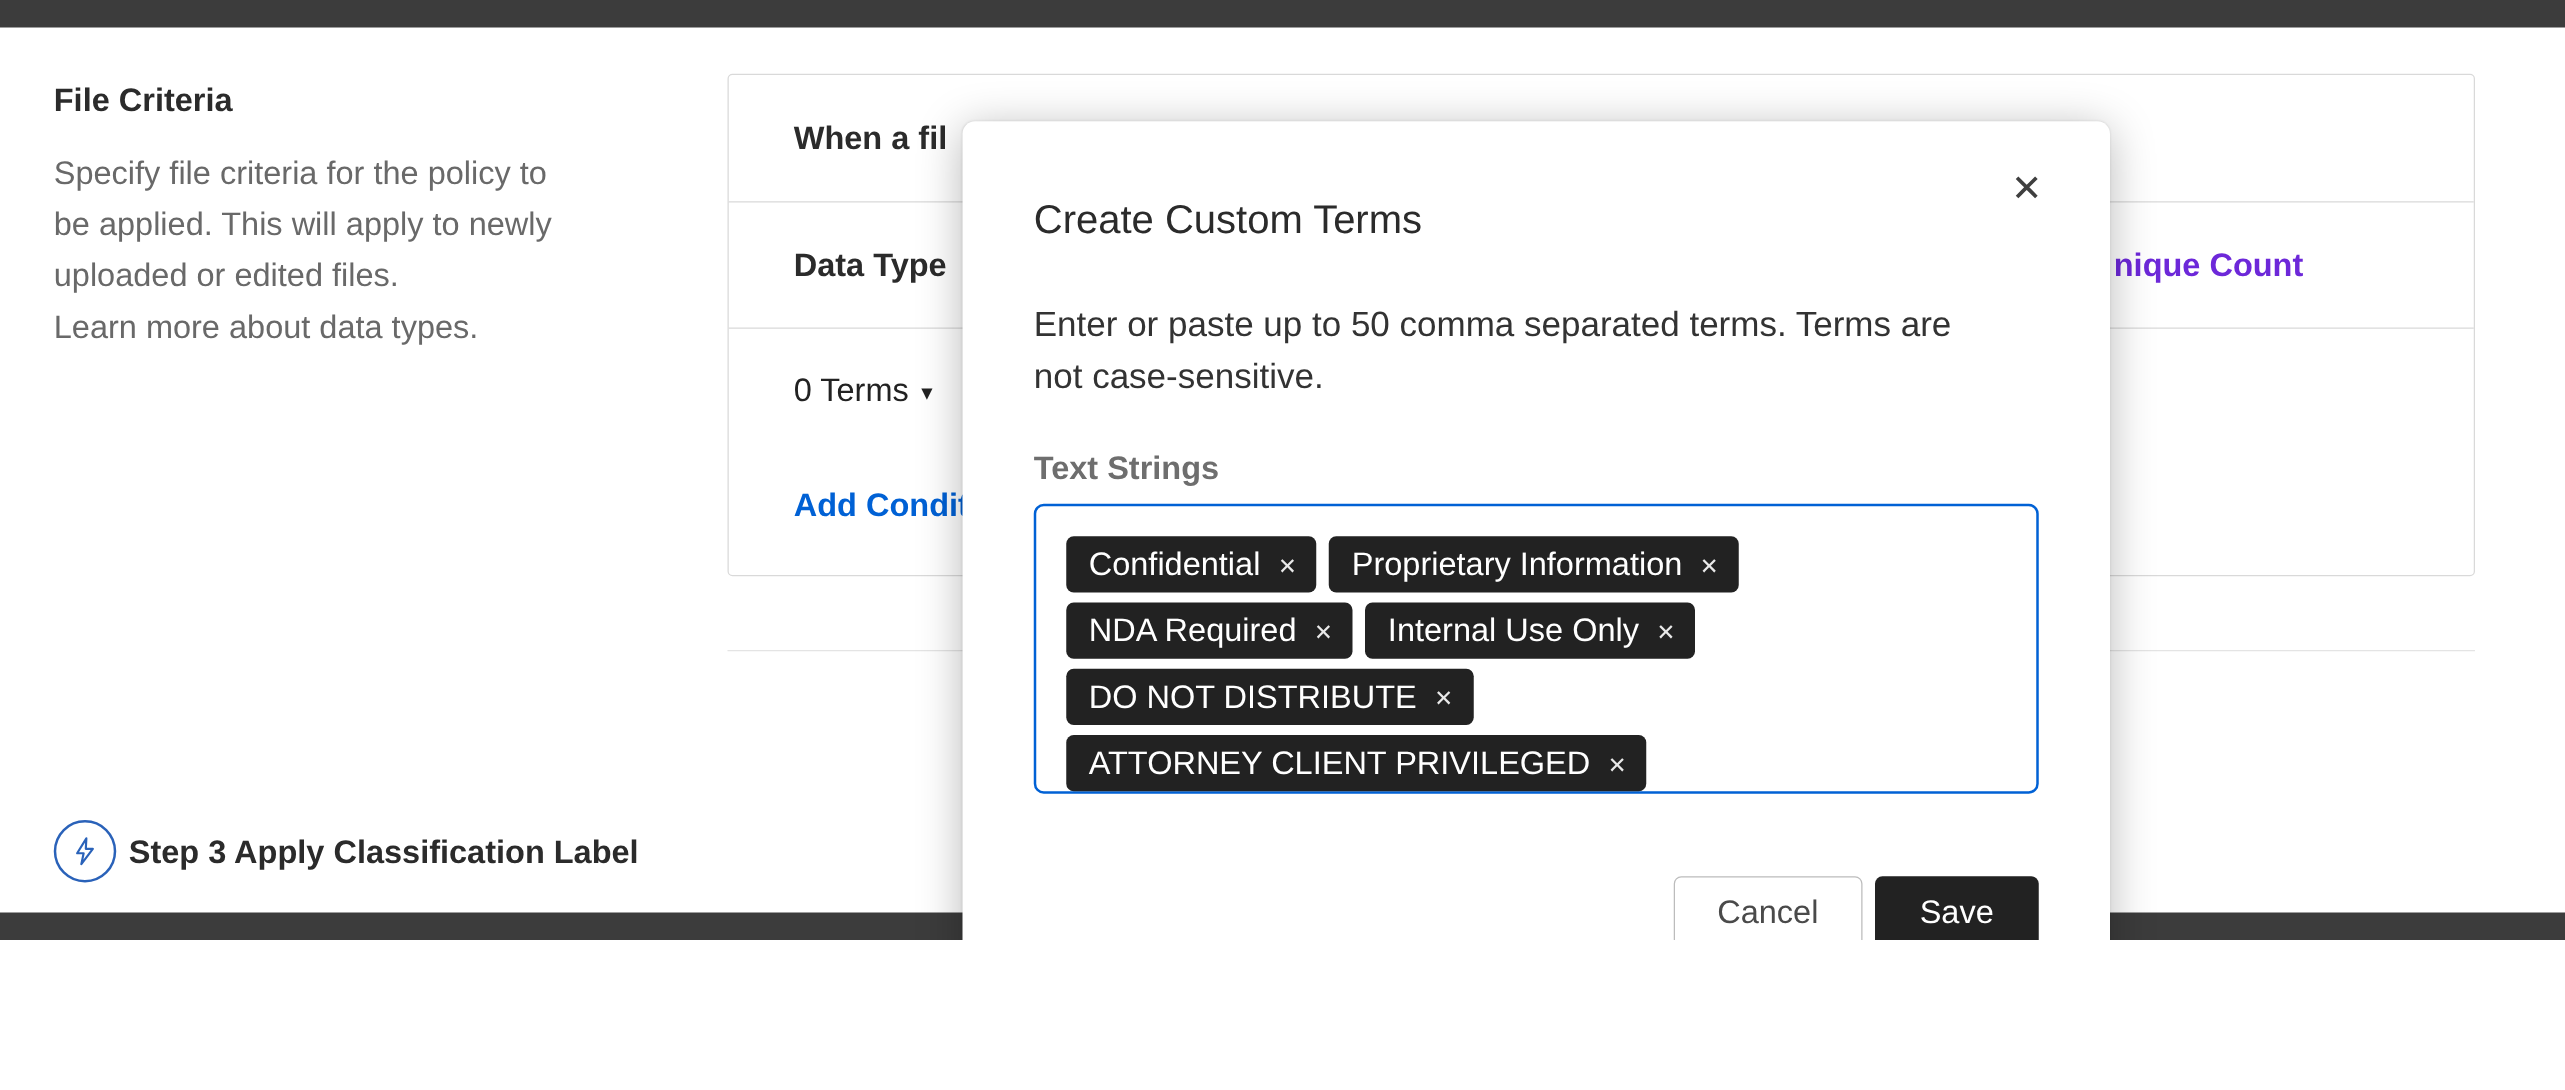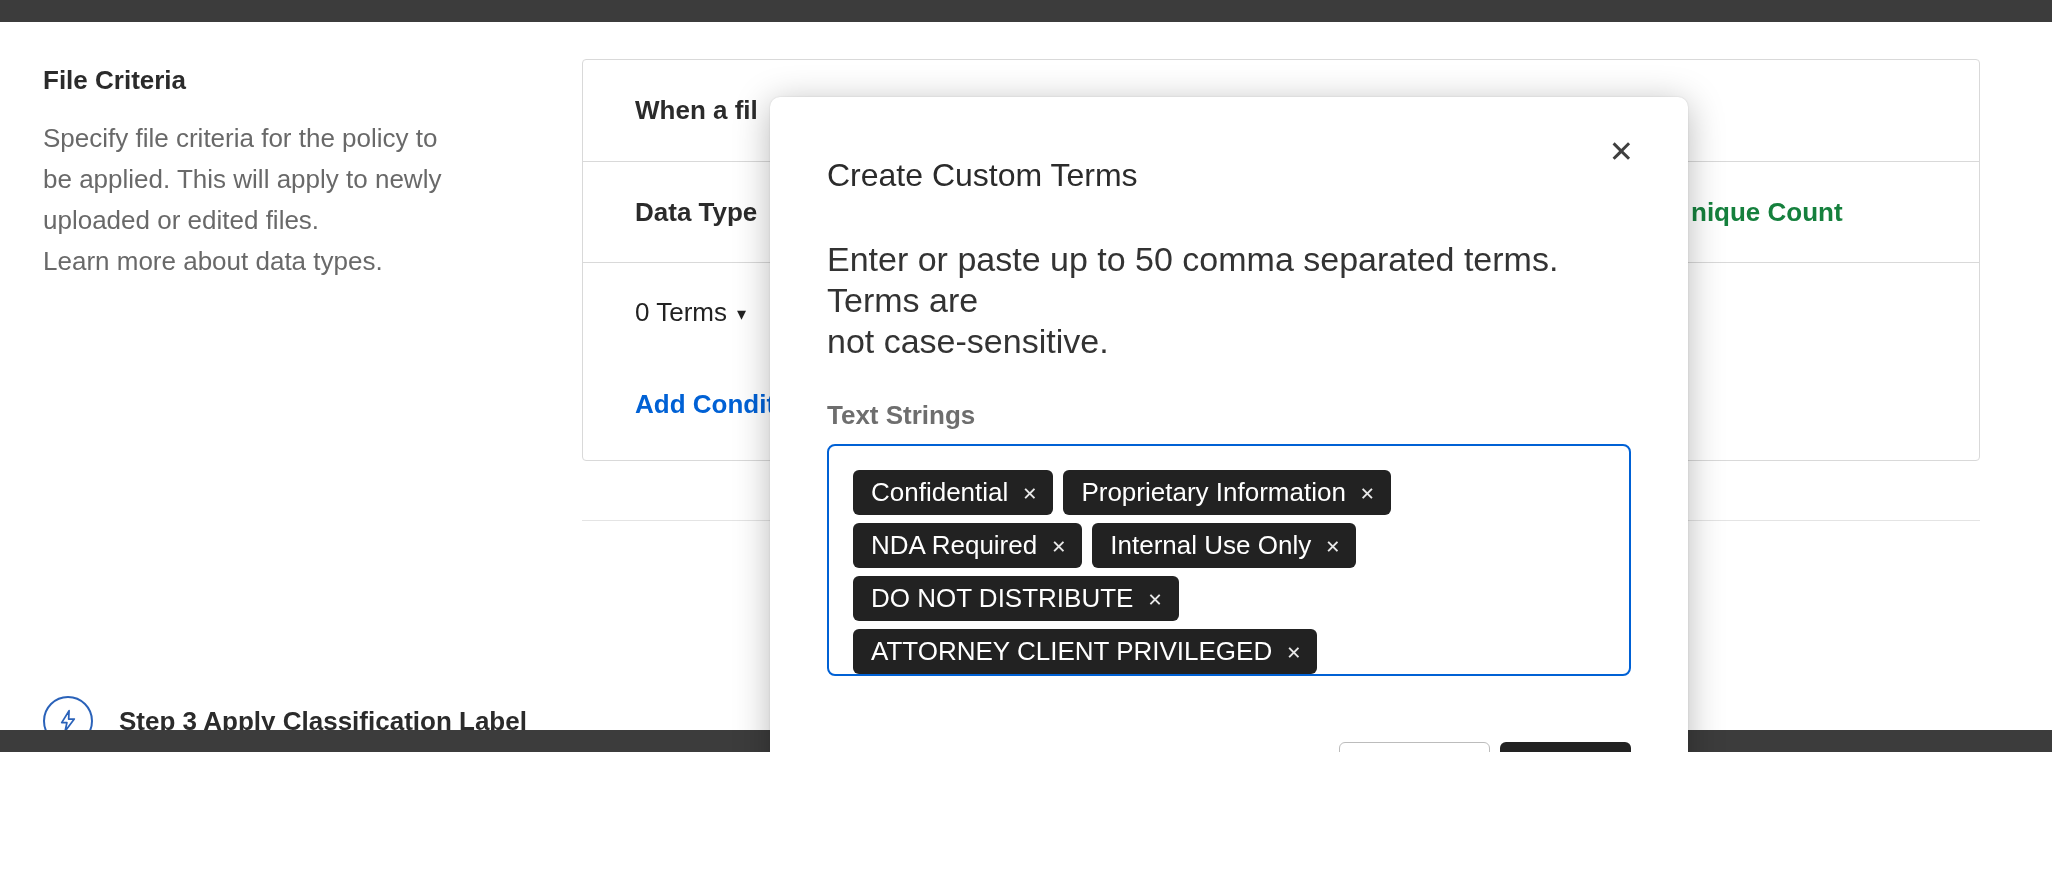--- a/index.html
+++ b/index.html
@@ -50,42 +50,42 @@
     font-size: 26px; font-weight: 700; color: #2b2b2b;
   }
   .panel .row2 {
     height: 101px; display: flex; align-items: center;
     border-bottom: 1px solid #d9d9d9;
     font-size: 26px; font-weight: 700; color: #2b2b2b;
   }
   .panel .row2 .unique {
     position: absolute; left: 1108px; top: 0; height: 100%;
     display: flex; align-items: center;
-    font-size: 26px; font-weight: 700; color: #15803d; white-space: nowrap;
+    font-size: 26px; font-weight: 700; color: #6d28d9; white-space: nowrap;
   }
   .panel .row3 { padding-top: 34px; }
   .terms-dd {
     display: inline-flex; align-items: center; gap: 10px;
     font-size: 26px; color: #222; cursor: pointer; height: 30px; justify-content: flex-end;
   }
   .terms-dd .caret { font-size: 18px; color: #222; line-height: 1; padding-top: 4px; }
   .add-cond {
     margin-top: 62px;
     font-size: 26px; font-weight: 700; color: #0061d5;
     cursor: pointer; white-space: nowrap;
   }
 
   .divider { position: absolute; height: 1px; background: #e4e4e4; }
   .d1 { left: 582px; top: 520px; width: 1398px; }
   .d2 { left: 0; top: 781px; width: 2052px; }
 
   
   .step3 {
-    position: absolute; left: 43px; top: 696px;
-    display: flex; align-items: center; gap: 26px;
+    position: absolute; left: 43px; top: 656px;
+    display: flex; align-items: center; gap: 10px;
   }
   .bolt-circle {
     width: 50px; height: 50px; border-radius: 50%;
     border: 2px solid #2a62b9;
     display: flex; align-items: center; justify-content: center;
     flex: 0 0 auto;
   }
   .step3-label { font-size: 26px; font-weight: 700; color: #2b2b2b; }
 
   
@@ -99,21 +99,21 @@
   .modal-close {
     position: absolute; top: 36px; right: 50px;
     font-size: 30px; color: #3f3f3f; cursor: pointer; line-height: 1;
     padding: 4px;
   }
   .modal-title {
     margin: 0; font-size: 32px; font-weight: 400; color: #2b2b2b; line-height: 40px;
   }
   .modal-desc { margin-top: 44px; }
   .modal-desc .desc-line {
-    font-size: 34px; line-height: 41px; color: #333333; font-weight: 400;
+    font-size: 28px; line-height: 41px; color: #333333; font-weight: 400;
   }
   .field-label {
     margin-top: 38px;
     font-size: 26px; font-weight: 700; color: #6e6e6e; line-height: 30px;
   }
   .tag-input {
     margin-top: 14px;
     width: 804px; height: 232px;
     border: 2px solid #0061d5; border-radius: 8px;
     padding: 24px;

